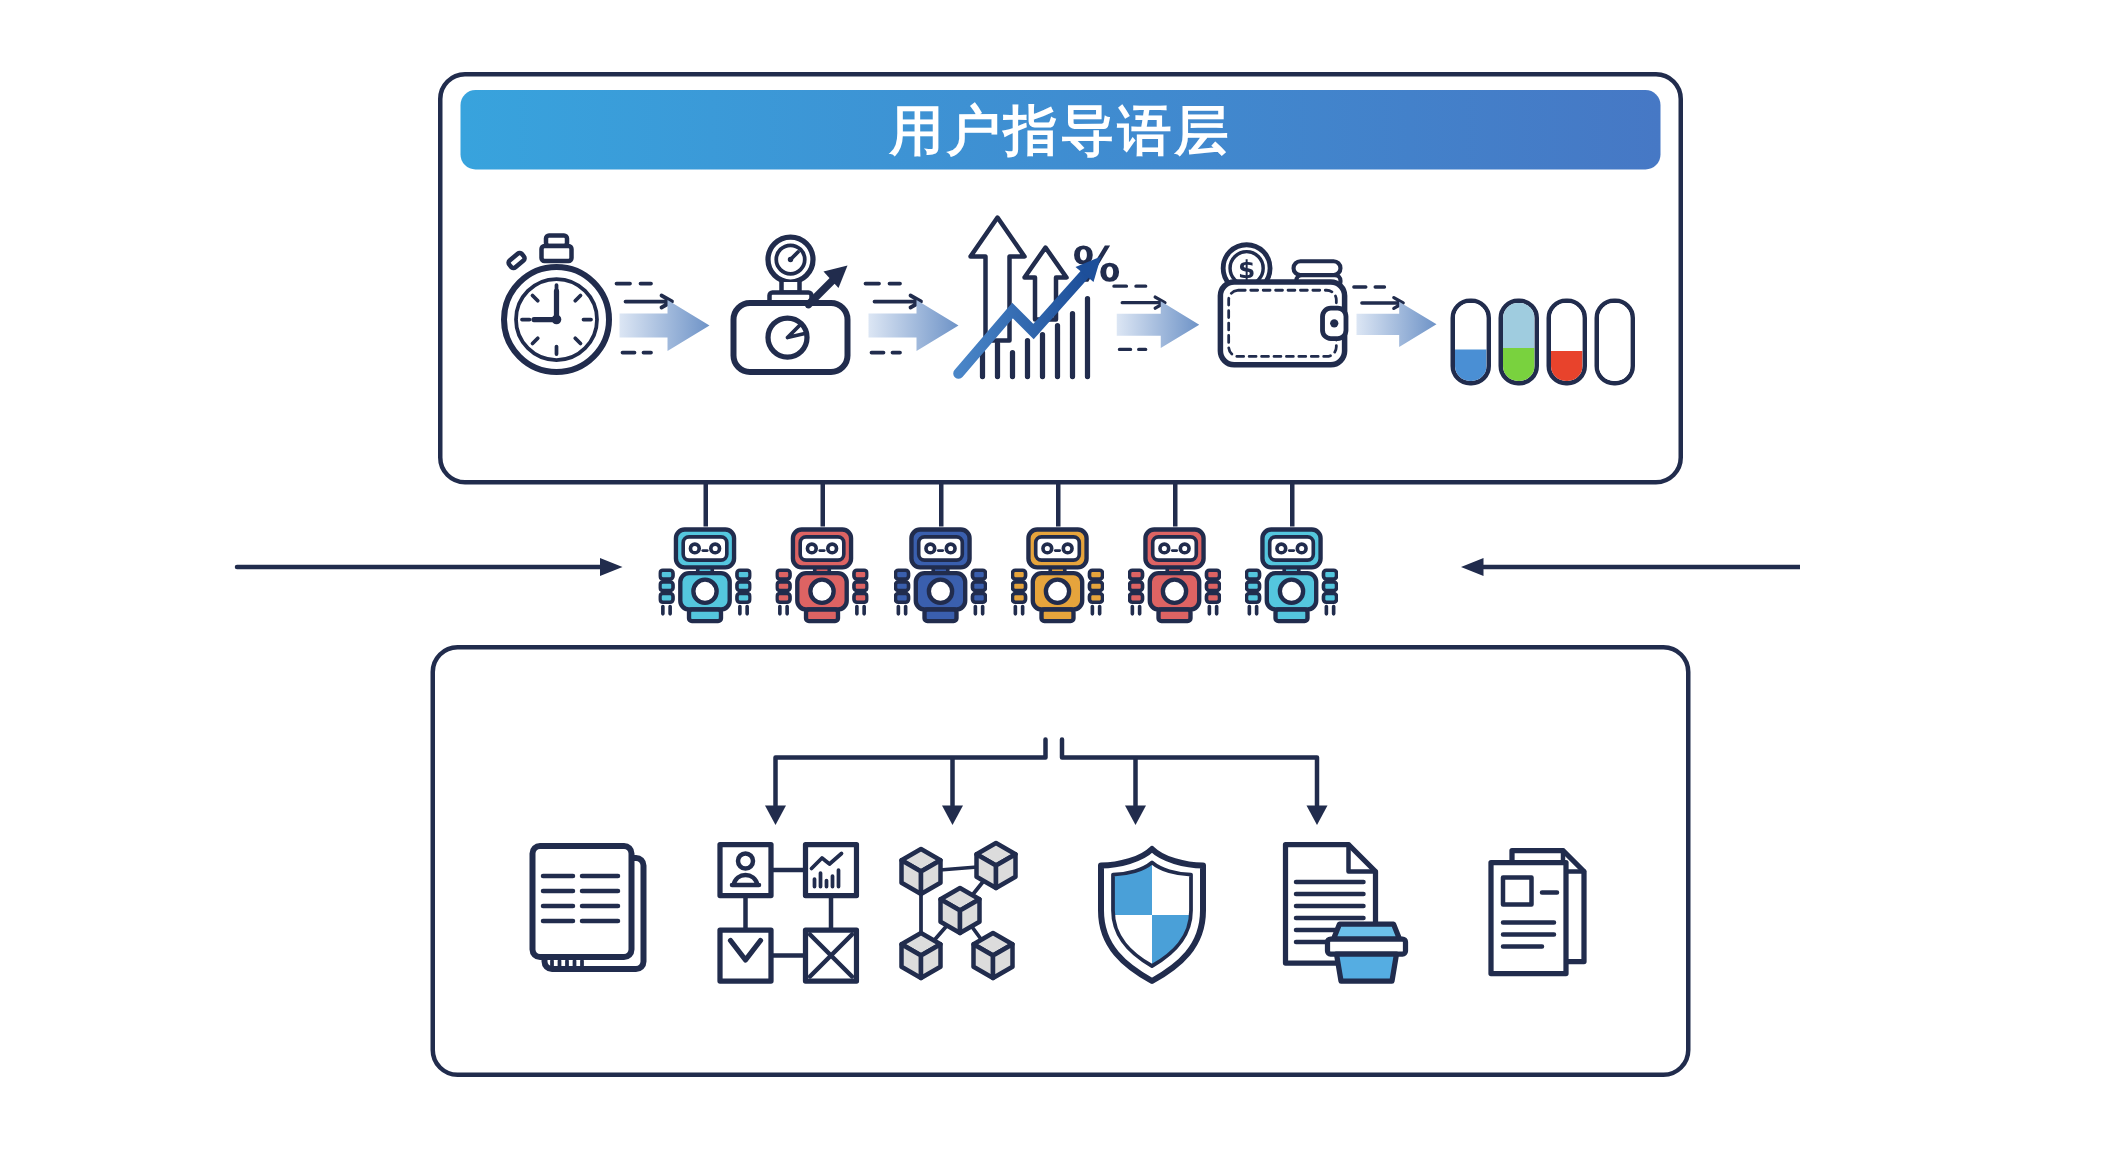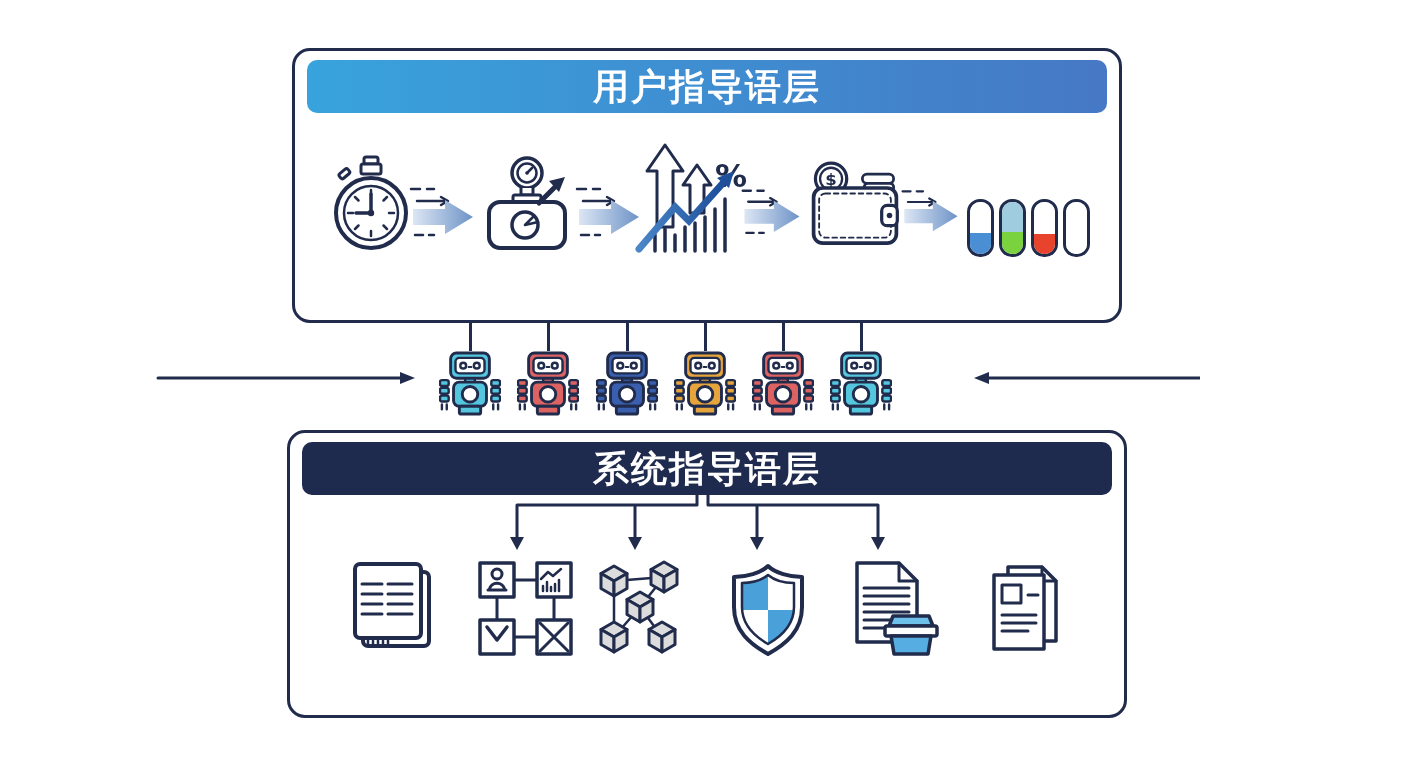--- a/index.html
+++ b/index.html
@@ -277,23 +277,20 @@
     <circle class="st sw25 fw" cx="25" cy="15" r="3"></circle>
     <circle class="st sw25 fw" cx="39" cy="15" r="3"></circle>
     <path class="st sw2" d="M30.5,16.5 h3"></path>
     <rect class="st sw3 frc" x="15" y="32" width="34" height="25" rx="6"></rect>
     <circle class="st sw3 fw" cx="32" cy="44.5" r="8"></circle>
     <rect class="st sw3 frc" x="21" y="57" width="22" height="8" rx="2"></rect>
   </svg>
     </div>
 
   <div id="bottom-panel" class="panel">
-    <div id="bottom-header" class="panel-header">
-      <span>系统指导语层</span>
-    </div>
 
     <svg class="abs" style="left:56px;top:127px" width="92" height="96" viewBox="0 0 92 96">
       <rect class="st sw4 fw" x="17" y="12" width="66" height="74" rx="5"></rect>
       <rect class="st sw4 fw" x="9" y="4" width="66" height="74" rx="5"></rect>
       <path class="st sw25" d="M22,80.5 v4 M27,80.5 v4 M32,80.5 v4 M37,80.5 v4 M42,80.5 v4"></path>
       <path class="st sw3" d="M16,24 h20 M16,34 h20 M16,44 h20 M16,54 h20 M42,24 h24 M42,34 h24 M42,44 h24 M42,54 h24"></path>
     </svg>
 
     <svg class="abs" style="left:188px;top:128px" width="95" height="95" viewBox="0 0 95 95">
       <path class="st sw3" d="M36,19 H59 M19,36 V59 M76,36 V59 M36,76 H59"></path>

